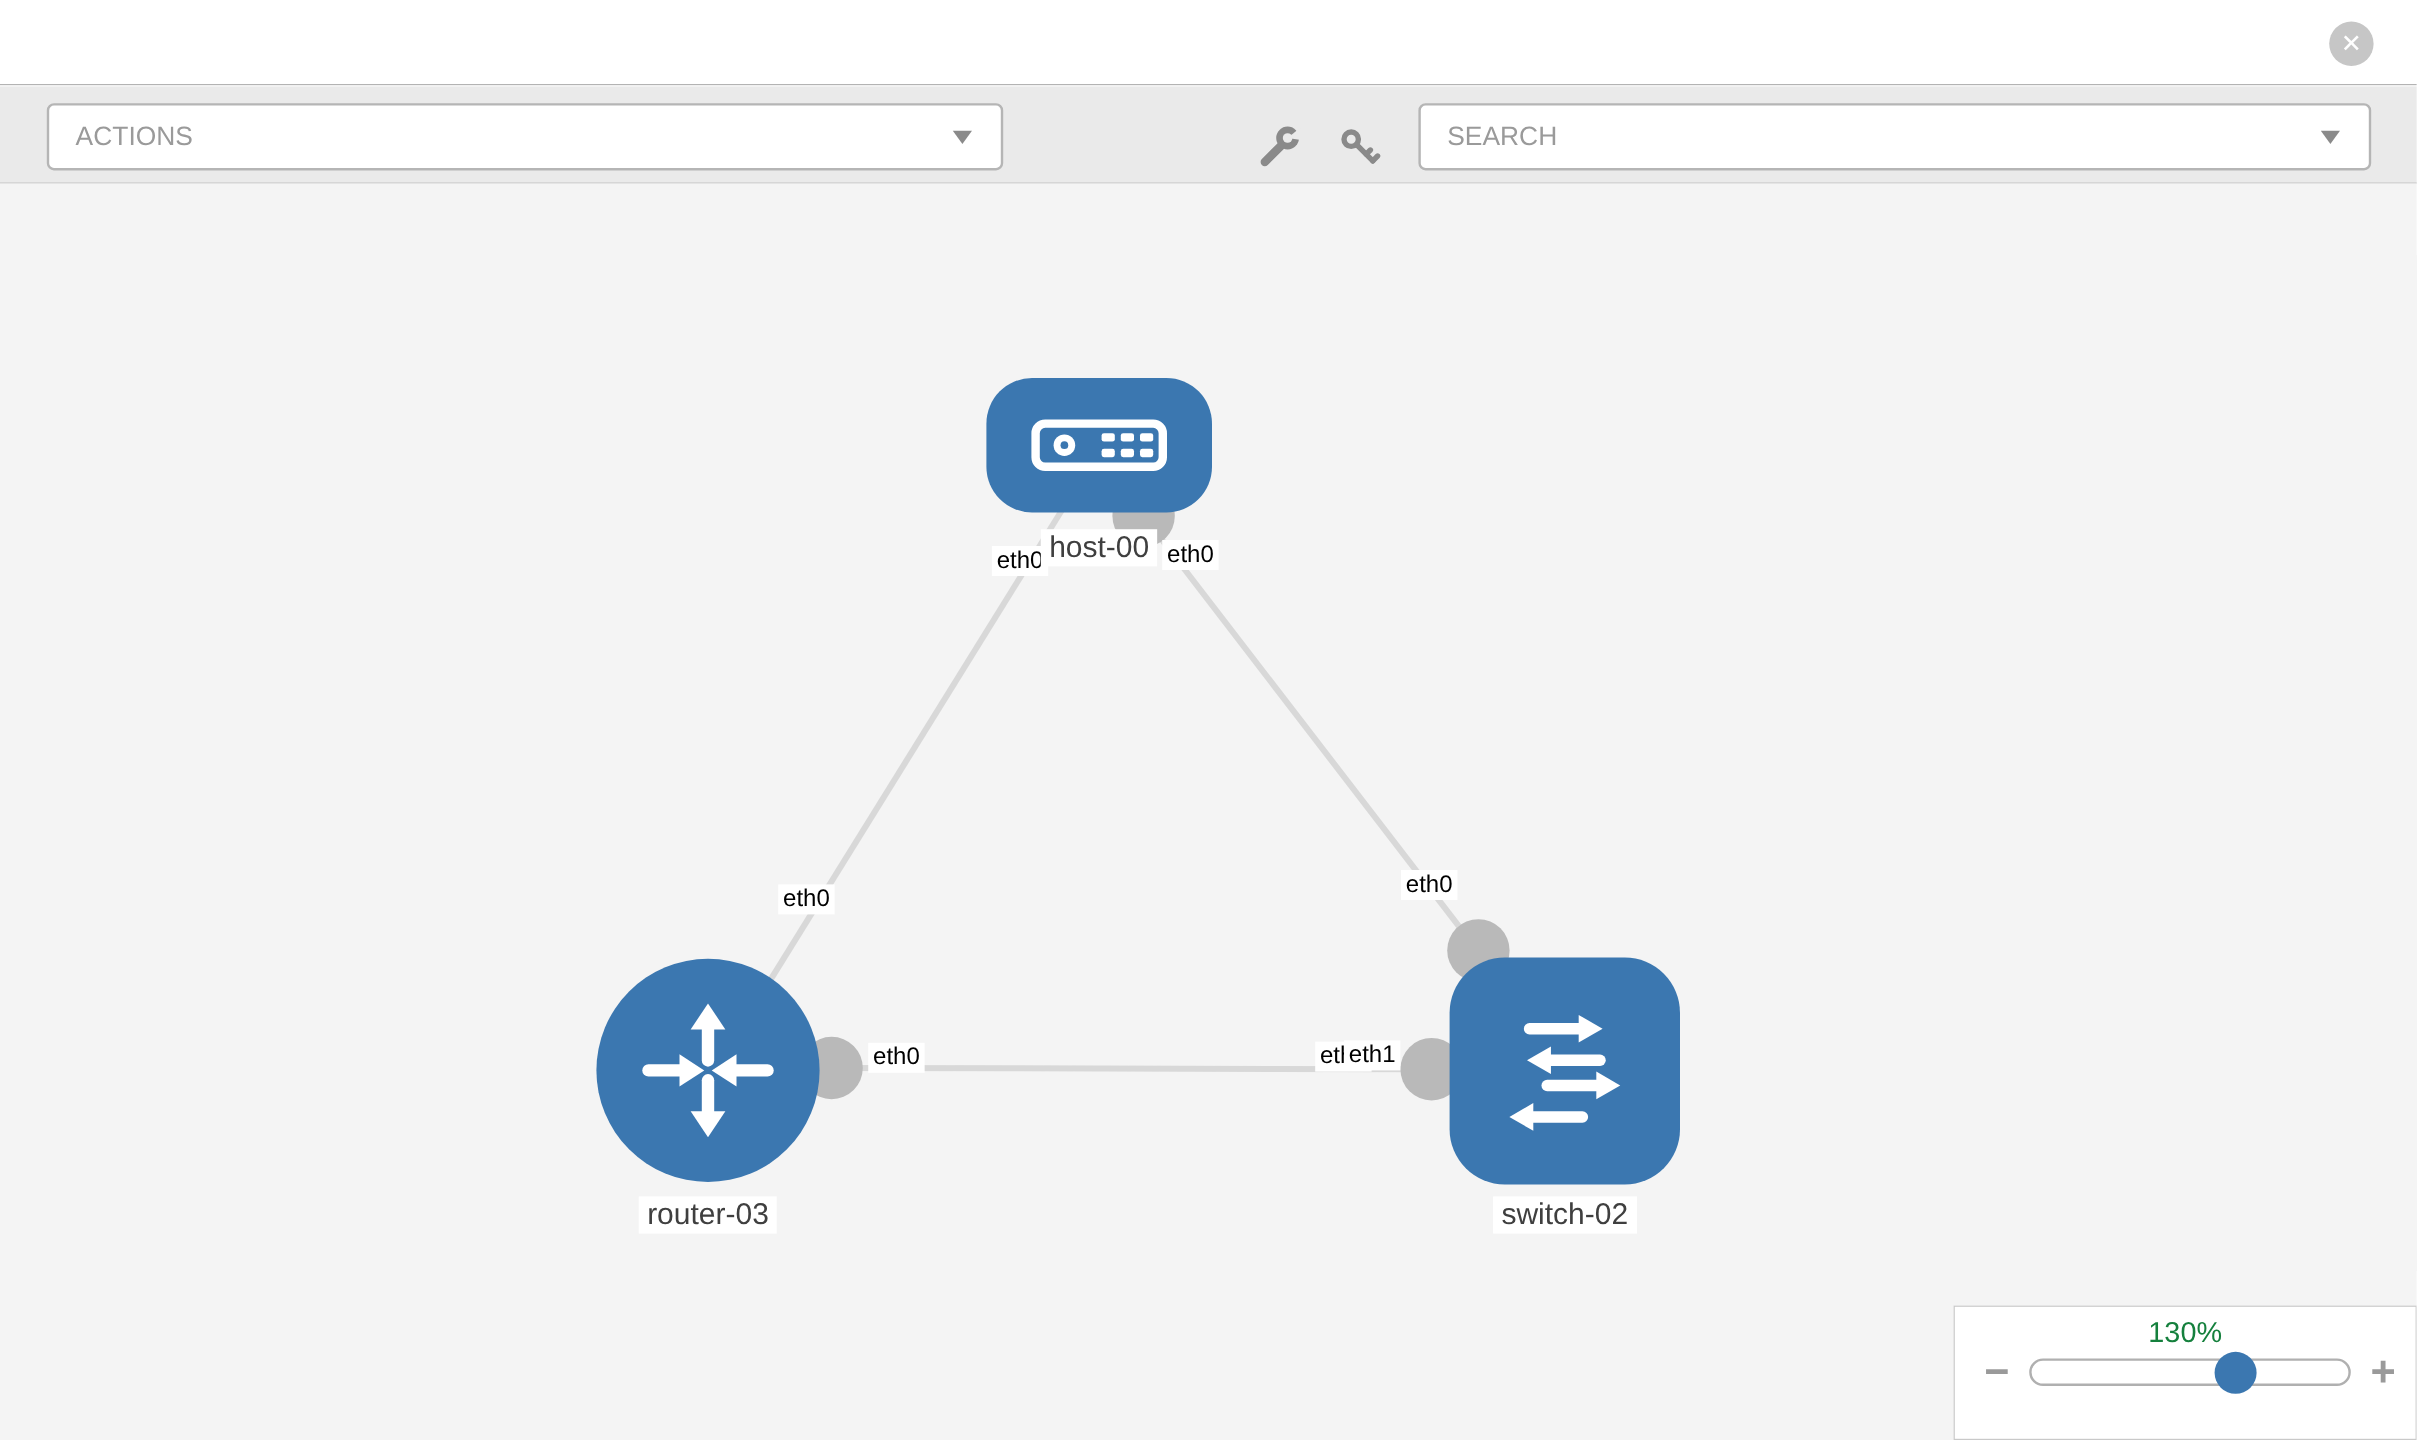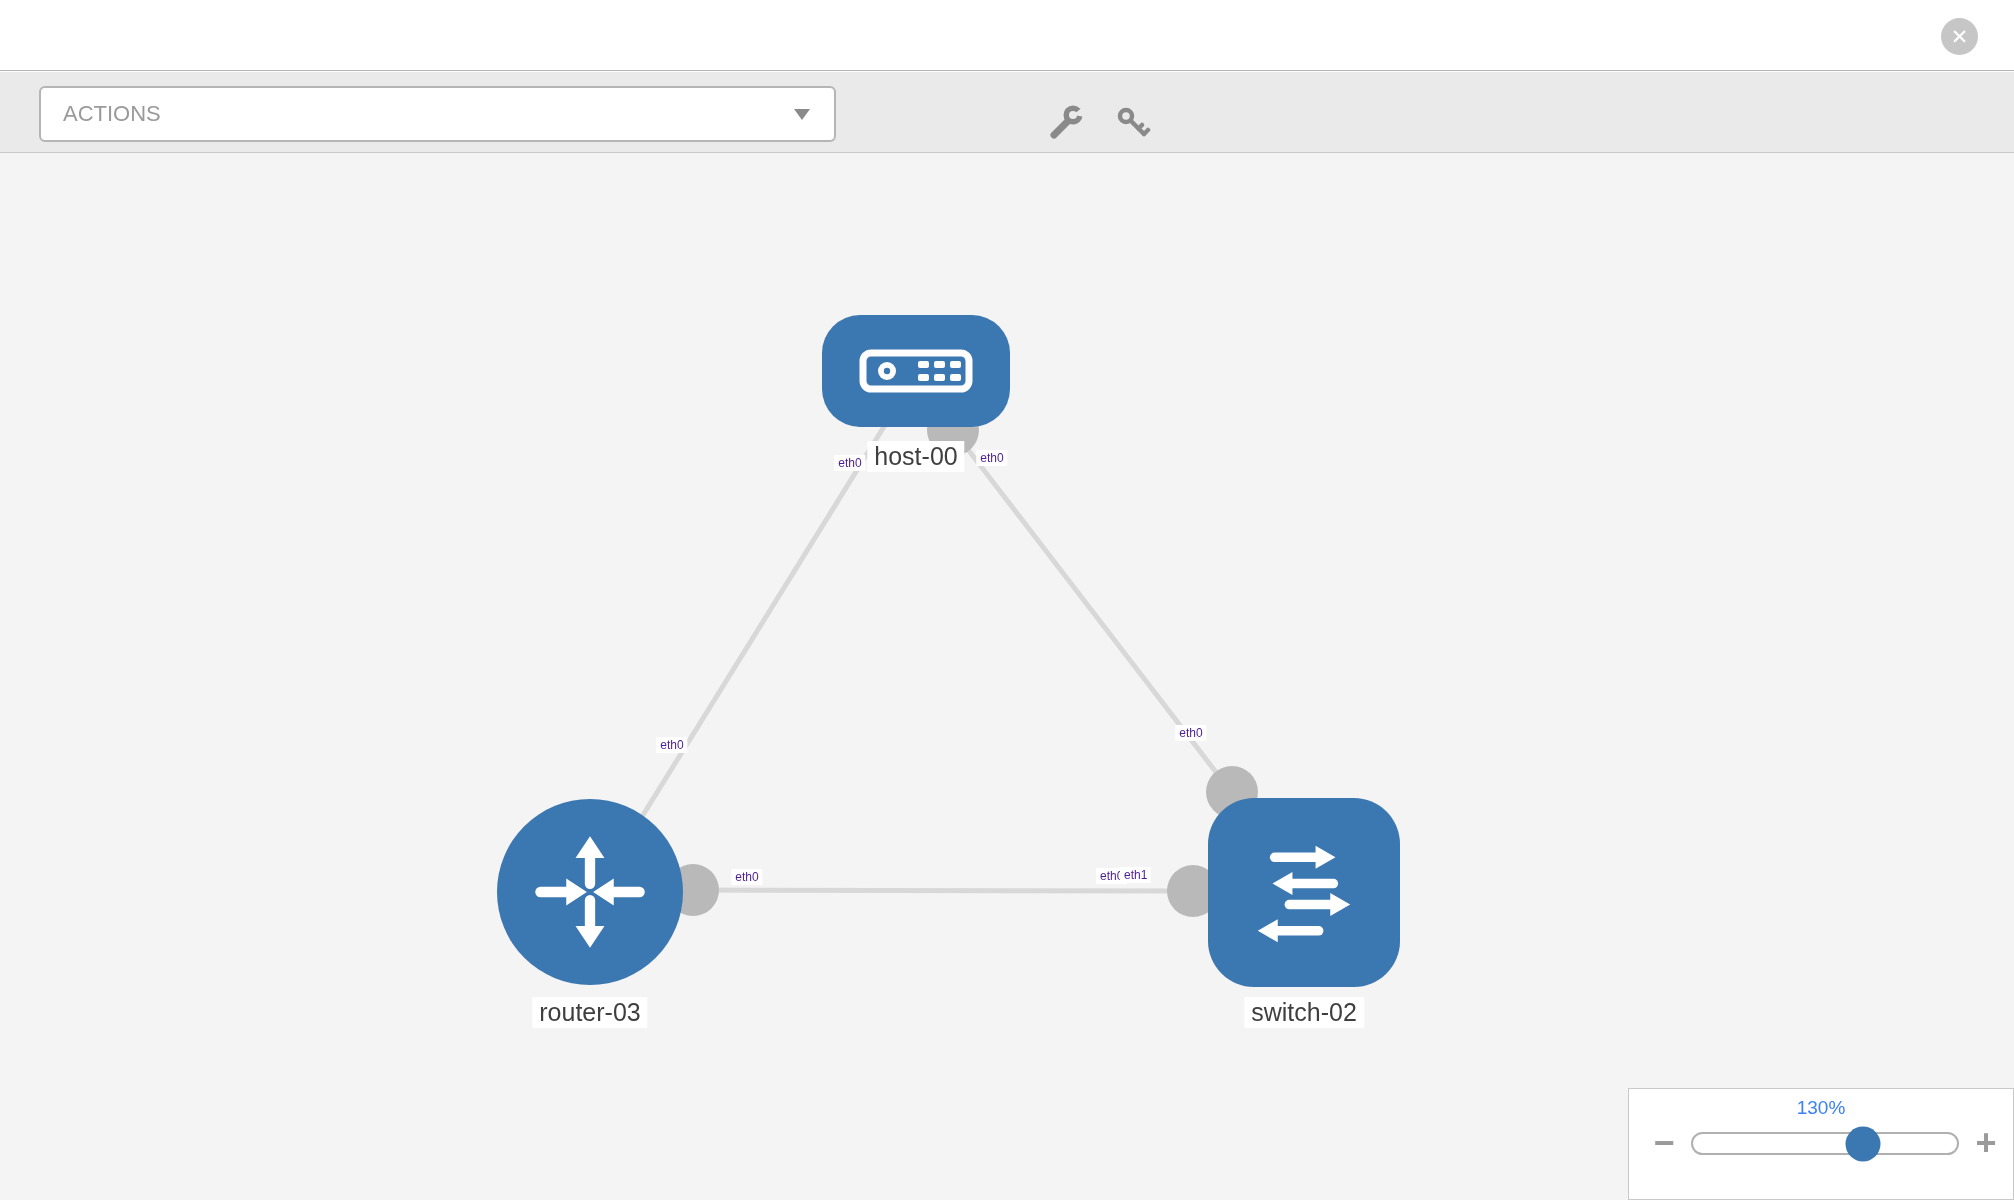--- a/index.html
+++ b/index.html
@@ -38,26 +38,26 @@
   .link{stroke:var(--link-gray);stroke-width:5;}
   .connector{fill:var(--connector-gray);}
 
   .node{position:absolute;background:var(--node-blue);display:flex;align-items:center;justify-content:center;cursor:pointer;}
   .node-host{left:822px;top:162px;width:188px;height:112px;border-radius:38px;}
   .node-router{left:497px;top:646px;width:186px;height:186px;border-radius:50%;}
   .node-switch{left:1208px;top:645px;width:192px;height:189px;border-radius:46px;}
 
   .node-label{position:absolute;transform:translateX(-50%);background:#fff;color:#3f3f3f;font-size:25px;
               padding:1px 7px;white-space:nowrap;}
-  .if-label{position:absolute;background:#fff;color:#4c1d95;font-size:12px;padding:1px 4px;white-space:nowrap;}
+  .if-label{position:absolute;background:#fff;color:#000000;font-size:20px;padding:1px 4px;white-space:nowrap;}
   .if-center{transform:translateX(-50%);}
 
   
   .zoom-panel{position:absolute;left:1628px;top:935px;width:386px;height:112px;background:#fff;border:1px solid #c9c9c9;}
-  .zoom-level{position:absolute;left:0;top:8px;width:100%;text-align:center;font-size:19px;color:#3b82f6;}
+  .zoom-level{position:absolute;left:0;top:8px;width:100%;text-align:center;font-size:24px;color:#15803d;}
   .zoom-minus,.zoom-plus{position:absolute;top:32px;width:40px;height:44px;line-height:44px;text-align:center;
               font-size:36px;font-weight:700;color:#9a9a9a;cursor:pointer;}
   .zoom-minus{left:15px;}
   .zoom-plus{left:337px;}
   .zoom-track{position:absolute;left:62px;top:43px;width:268px;height:23px;border:2px solid #b0b0b0;border-radius:12px;background:#fff;cursor:pointer;}
   .zoom-handle{position:absolute;left:64.5%;top:50%;transform:translate(-50%,-50%);width:35px;height:35px;border-radius:50%;
               background:var(--node-blue);cursor:pointer;}
 </style>
 </head>
 <body>
@@ -86,20 +86,24 @@
     </div>
     <div class="tb-icon ic-key">
       <svg width="36" height="36" viewBox="0 0 36 36">
         <circle cx="11" cy="12" r="6" fill="none" stroke="#8a8a8a" stroke-width="4.5"></circle>
         <line x1="15.5" y1="16.5" x2="29" y2="30" stroke="#8a8a8a" stroke-width="4.5" stroke-linecap="round"></line>
         <line x1="29" y1="30" x2="33" y2="26" stroke="#8a8a8a" stroke-width="4.5" stroke-linecap="round"></line>
         <line x1="23.5" y1="24.5" x2="27" y2="21" stroke="#8a8a8a" stroke-width="4.5" stroke-linecap="round"></line>
       </svg>
     </div>
 
+    <div class="select-box sel-search">
+      <span>SEARCH</span>
+      <span class="caret"></span>
+    </div>
   </div>
 
   <div class="canvas">
 
     <svg class="links-svg">
       <line class="link" x1="885" y1="272" x2="612" y2="712"></line>
       <line class="link" x1="953" y1="277" x2="1232" y2="640"></line>
       <line class="link" x1="693" y1="737" x2="1193" y2="738"></line>
       <circle class="connector" cx="953" cy="277" r="26"></circle>
       <circle class="connector" cx="693" cy="737" r="26"></circle>

